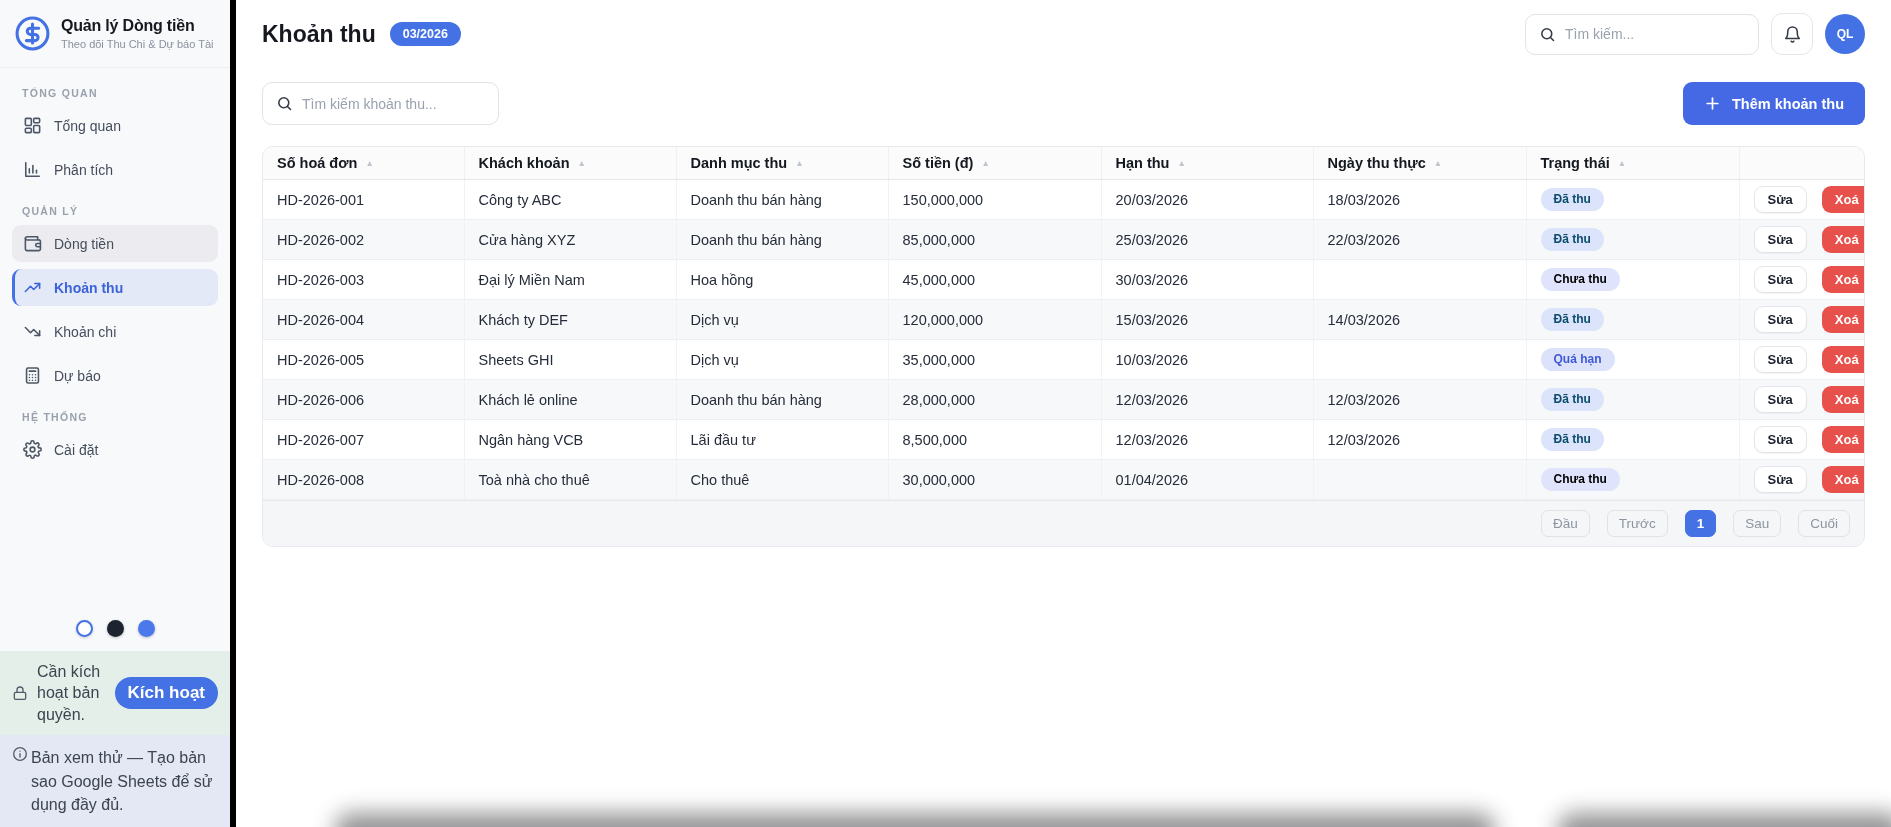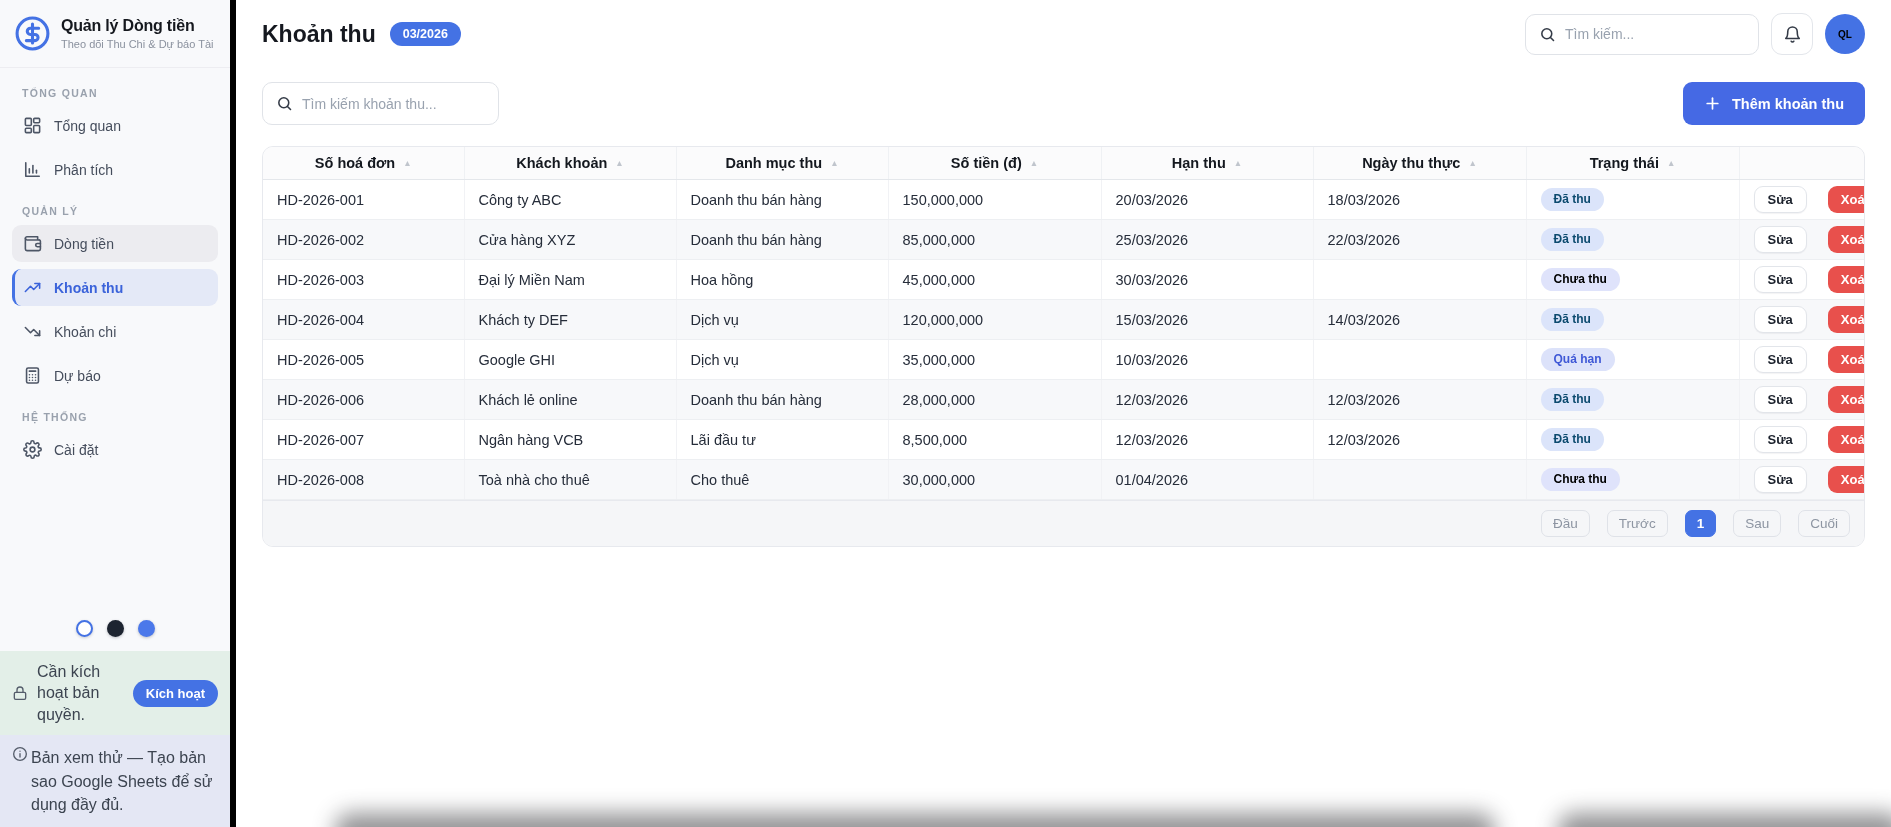--- a/index.html
+++ b/index.html
@@ -24,69 +24,69 @@
   .nav-item.active{background:#e4e9f7;color:#3b63da;border-left:3px solid var(--primary,#4472e4);padding-left:8px;font-weight:bold}
   .nav-item.active .icon{color:#3b63da}
   .sidebar-spacer{flex:1}
   .theme-dots{display:flex;justify-content:center;align-items:center;gap:14px;margin:0 0 14px}
   .dot{width:17px;height:17px;border-radius:50%;cursor:pointer;box-shadow:0 1px 3px rgba(20,28,45,.25)}
   .dot.selected{background:#fff;border:2.5px solid var(--primary,#4472e4);box-shadow:0 1px 3px rgba(20,28,45,.2)}
   .license-banner{background:#e3efe8;padding:10px 12px;display:flex;align-items:center;gap:9px}
   .banner-icon{width:16px;height:16px;color:#545c6a;flex:0 0 auto}
   .banner-icon svg{width:100%;height:100%;fill:none;stroke:currentColor;stroke-width:2;stroke-linecap:round;stroke-linejoin:round}
   .banner-text{font-size:16px;color:#3c4450;line-height:1.35;flex:1}
-  .activate-btn{background:var(--primary,#4472e4);color:#fff;border:none;border-radius:999px;padding:6px 13px;font-size:13px;font-weight:bold;cursor:pointer;font-family:inherit;flex:0 0 auto}
+  .activate-btn{background:var(--primary,#4472e4);color:#fff;border:none;border-radius:999px;padding:6px 13px;font-size:17px;font-weight:bold;cursor:pointer;font-family:inherit;flex:0 0 auto}
   .trial-banner{background:#e4e7f4;padding:11px 12px;display:flex;align-items:flex-start;gap:3px}
   .trial-banner .banner-text{line-height:1.45}
 
   
   .main{flex:1;min-width:0;display:flex;flex-direction:column;background:#fff}
   .main-header{display:flex;align-items:center;gap:14px;padding:13px 26px 6px}
   .page-title{font-size:23px;font-weight:bold;color:#15181f}
   .period-badge{background:var(--primary,#4472e4);color:#fff;font-size:12.5px;font-weight:bold;padding:5px 13px;border-radius:999px}
   .header-right{margin-left:auto;display:flex;align-items:center;gap:12px}
   .search-box{display:flex;align-items:center;gap:9px;border:1px solid #e0e3e8;border-radius:10px;height:41px;padding:0 13px;width:234px;background:#fff}
   .search-box .icon{width:17px;height:17px;color:#343b47;flex:0 0 auto}
   .search-box .icon svg{width:100%;height:100%;fill:none;stroke:currentColor;stroke-width:2.2;stroke-linecap:round}
   .search-box input{border:none;outline:none;font-size:14px;color:#2a3140;width:100%;background:transparent;font-family:inherit}
   .search-box input::placeholder{color:#99a2af}
   .icon-btn{width:42px;height:42px;border:1px solid #e3e6eb;border-radius:11px;background:#fff;display:flex;align-items:center;justify-content:center;color:#343b47;cursor:pointer}
   .icon-btn .icon{width:19px;height:19px}
   .icon-btn .icon svg{width:100%;height:100%;fill:none;stroke:currentColor;stroke-width:2;stroke-linecap:round;stroke-linejoin:round}
-  .avatar{width:40px;height:40px;border-radius:50%;background:var(--primary,#4472e4);color:#000000;font-weight:bold;font-size:10px;display:flex;align-items:center;justify-content:center;cursor:pointer}
+  .avatar{width:40px;height:40px;border-radius:50%;background:var(--primary,#4472e4);color:#ffffff;font-weight:bold;font-size:12px;display:flex;align-items:center;justify-content:center;cursor:pointer}
   .toolbar{display:flex;align-items:center;justify-content:space-between;padding:21px 26px 21px}
   .toolbar .search-box{width:237px;height:43px}
   .add-btn{display:flex;align-items:center;gap:11px;background:#4569e4;color:#fff;border:none;border-radius:9px;height:43px;padding:0 21px;font-size:14.5px;font-weight:bold;cursor:pointer;font-family:inherit}
   .add-btn .icon{width:17px;height:17px}
   .add-btn .icon svg{width:100%;height:100%;fill:none;stroke:#fff;stroke-width:2.4;stroke-linecap:round}
 
   
   .table-card{margin:0 26px;border:1px solid #e7e9ee;border-radius:11px;overflow:hidden}
   table{width:100%;border-collapse:collapse;table-layout:fixed}
   thead th{background:#fbfbfc;text-align:left;font-size:14.5px;font-weight:bold;color:#14181f;padding:8px 14px;border-bottom:1px solid #e4e7eb;border-right:1px solid #eff1f4;cursor:pointer}
   thead th:last-child{border-right:none}
-  .th-inner{display:flex;align-items:center;justify-content:center}
+  .th-inner{display:flex;align-items:center;justify-content:flex-start}
   .sort-icon{font-size:8.5px;color:#c0c5cd;margin-left:8px}
   tbody td{font-size:14.5px;color:#262d3a;padding:6px 14px;border-bottom:1px solid #edeff2;border-right:1px solid #f1f2f5;height:33px;vertical-align:middle;overflow:hidden;white-space:nowrap}
   tbody td:last-child{border-right:none}
   tbody tr:nth-child(even){background:#f7f8fa}
   th:nth-child(1),td:nth-child(1){width:201px}
   th:nth-child(2),td:nth-child(2){width:212px}
   th:nth-child(3),td:nth-child(3){width:212px}
   th:nth-child(4),td:nth-child(4){width:213px}
   th:nth-child(5),td:nth-child(5){width:212px}
   th:nth-child(6),td:nth-child(6){width:213px}
   th:nth-child(7),td:nth-child(7){width:213px}
   .badge{display:inline-block;padding:4px 13px;border-radius:999px;font-size:12px;font-weight:bold;line-height:1.2}
   .badge.paid{background:#dbe4fa;color:#0c4a6e}
   .badge.pending{background:#dfe3fb;color:#000000}
   .badge.overdue{background:#dce2fa;color:#3f58d6}
   .actions-cell{text-align:right;white-space:nowrap}
   .btn-edit{background:#fff;border:1px solid #e2e5ea;border-radius:9px;padding:5px 13px;font-size:13px;font-weight:bold;color:#1b212c;cursor:pointer;font-family:inherit;box-shadow:0 1px 1px rgba(16,24,40,.05)}
-  .btn-delete{background:#e8504c;border:none;border-radius:9px;padding:6px 13px;font-size:13px;font-weight:bold;color:#fff;cursor:pointer;margin-left:21px;font-family:inherit}
+  .btn-delete{background:#e8504c;border:none;border-radius:9px;padding:6px 13px;font-size:13px;font-weight:bold;color:#fff;cursor:pointer;margin-left:15px;font-family:inherit}
   .table-footer{background:#f5f6f8;border-top:1px solid #e7e9ee;padding:9px 14px;display:flex;justify-content:flex-end;align-items:center;gap:7px}
   .page-btn{background:transparent;border:1px solid #dfe2e8;border-radius:7px;padding:5px 11px;font-size:13.5px;color:#8d95a2;cursor:pointer;font-family:inherit}
   .page-btn.active{background:var(--primary,#4472e4);border-color:var(--primary,#4472e4);color:#fff;font-weight:bold}
 
   
   .shadow-blob{position:absolute;bottom:-26px;height:40px;background:#2a2a2e;opacity:.5;filter:blur(11px);border-radius:16px;pointer-events:none}
   .blob-1{left:335px;width:1160px}
   .blob-2{left:1558px;width:345px}
 </style>
 </head>
@@ -346,21 +346,21 @@
               <td>Khách ty DEF</td>
               <td>Dịch vụ</td>
               <td>120,000,000</td>
               <td>15/03/2026</td>
               <td>14/03/2026</td>
               <td><span class="badge paid">Đã thu</span></td>
               <td class="actions-cell"><button class="btn-edit">Sửa</button><button class="btn-delete">Xoá</button></td>
             </tr>
             <tr>
               <td>HD-2026-005</td>
-              <td>Google GHI</td>
+              <td>Sheets GHI</td>
               <td>Dịch vụ</td>
               <td>35,000,000</td>
               <td>10/03/2026</td>
               <td></td>
               <td><span class="badge overdue">Quá hạn</span></td>
               <td class="actions-cell"><button class="btn-edit">Sửa</button><button class="btn-delete">Xoá</button></td>
             </tr>
             <tr>
               <td>HD-2026-006</td>
               <td>Khách lẻ online</td>

